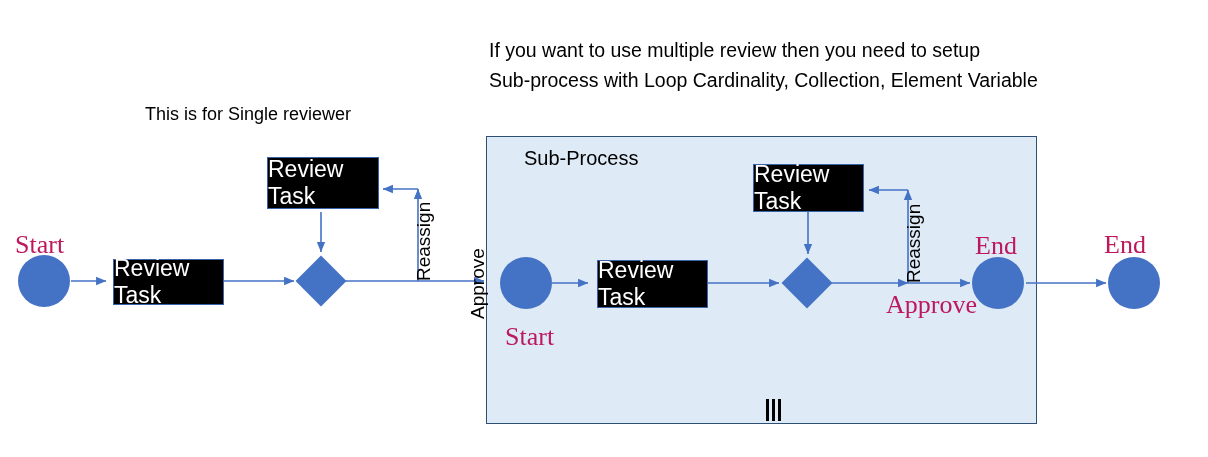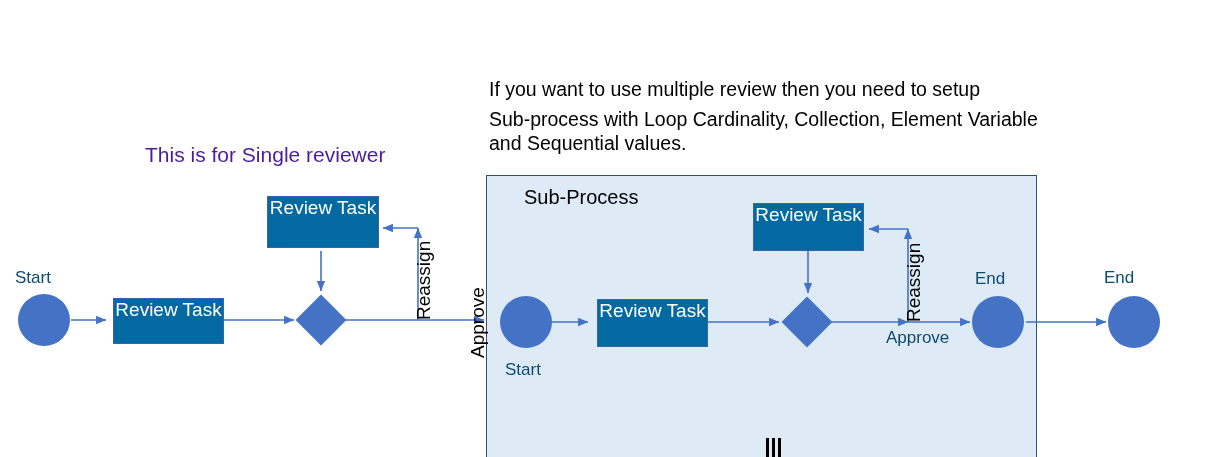--- a/index.html
+++ b/index.html
@@ -1,51 +1,50 @@
 <!DOCTYPE html>
 <html><head>
 <meta charset="utf-8">
 <style>
   html,body{margin:0;padding:0;background:#ffffff;}
   body{width:1208px;height:457px;position:relative;overflow:hidden;
        font-family:"Liberation Sans",sans-serif;color:#000;}
-  #stage{position:absolute;left:0;top:0;width:1208px;height:347px;margin-top:39px;}
+  #stage{position:absolute;left:0;top:0;width:1208px;height:347px;}
 
   .txt{position:absolute;white-space:pre;line-height:1.28;}
   .note{font-size:19.5px;color:#000;}
-  .caption{font-size:21px;color:#4c1d95;}
+  .caption{font-size:18px;color:#000000;}
   .subtitle{font-size:20px;font-weight:normal;color:#000;}
-  .lbl{font-size:17px;color:#0c4a6e;}
+  .lbl{font-size:26px;color:#be185d;font-family:Liberation Serif, serif;}
   .lbl-rot{font-size:19px;color:#000;transform-origin:0 0;
            transform:rotate(-90deg);}
 
   .subproc{position:absolute;background:#DEEAF6;border:1.6px solid #2E5077;
            box-sizing:border-box;}
 
-  .node-box{position:absolute;background:#0369a1;border:1px solid #3A63AC;
-            box-sizing:border-box;display:flex;
-            justify-content:center;color:#ffffff;font-size:19px;}
+  .node-box{position:absolute;background:#000000;border:1px solid #3A63AC;
+            box-sizing:border-box;display:flex;align-items:center;
+            justify-content:center;color:#ffffff;font-size:23px;}
   .node-circle{position:absolute;background:#4472C4;border-radius:50%;
                box-sizing:border-box;}
   .node-diamond{position:absolute;background:#4472C4;
                 transform:rotate(45deg);box-sizing:border-box;}
 
   svg.flow{position:absolute;left:0;top:0;width:1208px;height:457px;
            overflow:visible;pointer-events:none;}
 
   .mi-bar{position:absolute;background:#000000;width:2.5px;}
 </style>
 </head>
 <body>
 
 <div id="stage">
 
   <div class="txt note" style="left:489px;top:38px;">If you want to use multiple review then you need to setup</div>
   <div class="txt note" style="left:489px;top:68px;">Sub-process with Loop Cardinality, Collection, Element Variable</div>
-  <div class="txt note" style="left:489px;top:92px;">and Sequential values.</div>
 
   <div class="txt caption" style="left:145px;top:103px;">This is for Single reviewer</div>
 
   <div class="subproc" style="left:486px;top:136px;width:551px;height:288px;"></div>
 
   <div class="txt subtitle" style="left:524px;top:146px;">Sub-Process</div>
 
   <div class="mi-bar" style="left:766px;top:399px;height:22px;"></div>
   <div class="mi-bar" style="left:772px;top:399px;height:22px;"></div>
   <div class="mi-bar" style="left:778px;top:399px;height:22px;"></div>

